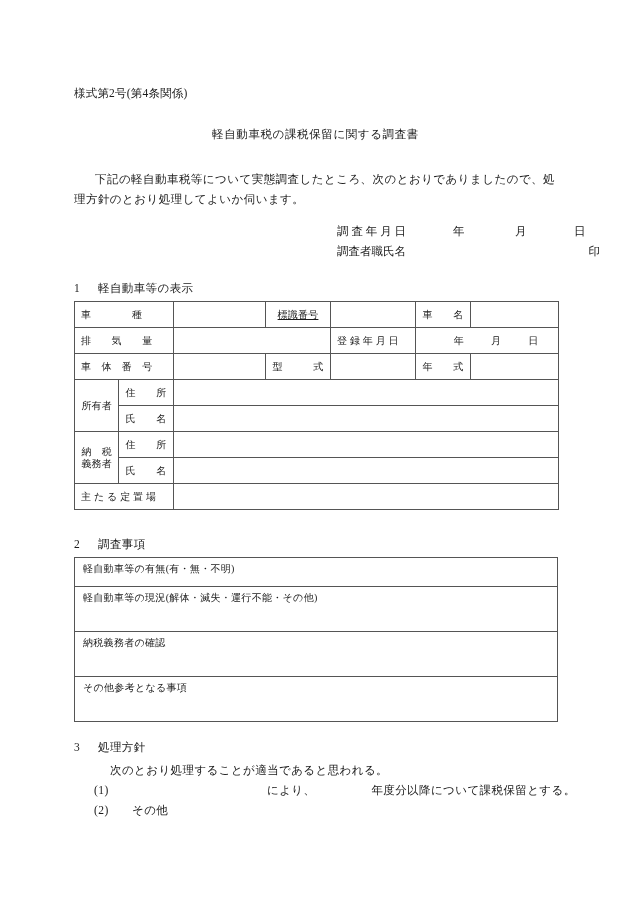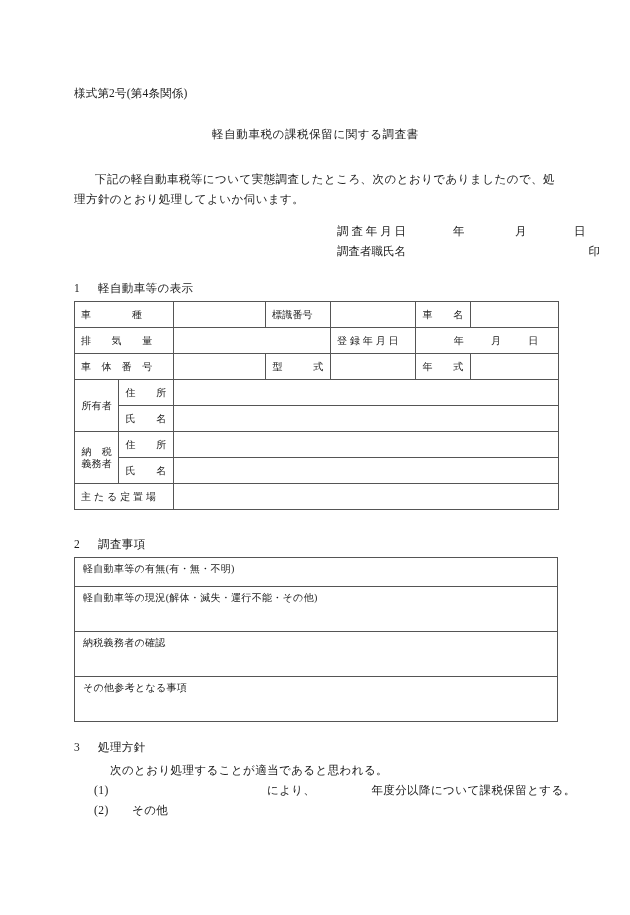--- a/index.html
+++ b/index.html
@@ -113,21 +113,21 @@
   .just {
     display: flex;
     justify-content: space-between;
     width: 100%;
   }
   .just-c {
     display: flex;
     justify-content: space-around;
     width: 100%;
   }
-  .center { text-align: left; }
+  .center { text-align: center; text-decoration: underline; }
 
   
   #vehicle-table { left: 74px; top: 293px; width: 484px; }
   #vehicle-table td { height: 25px; }
   .owner-label { text-align: right; }
   .owner-label .l2 { display: block; }
 
   
   .ymd {
     display: flex;

